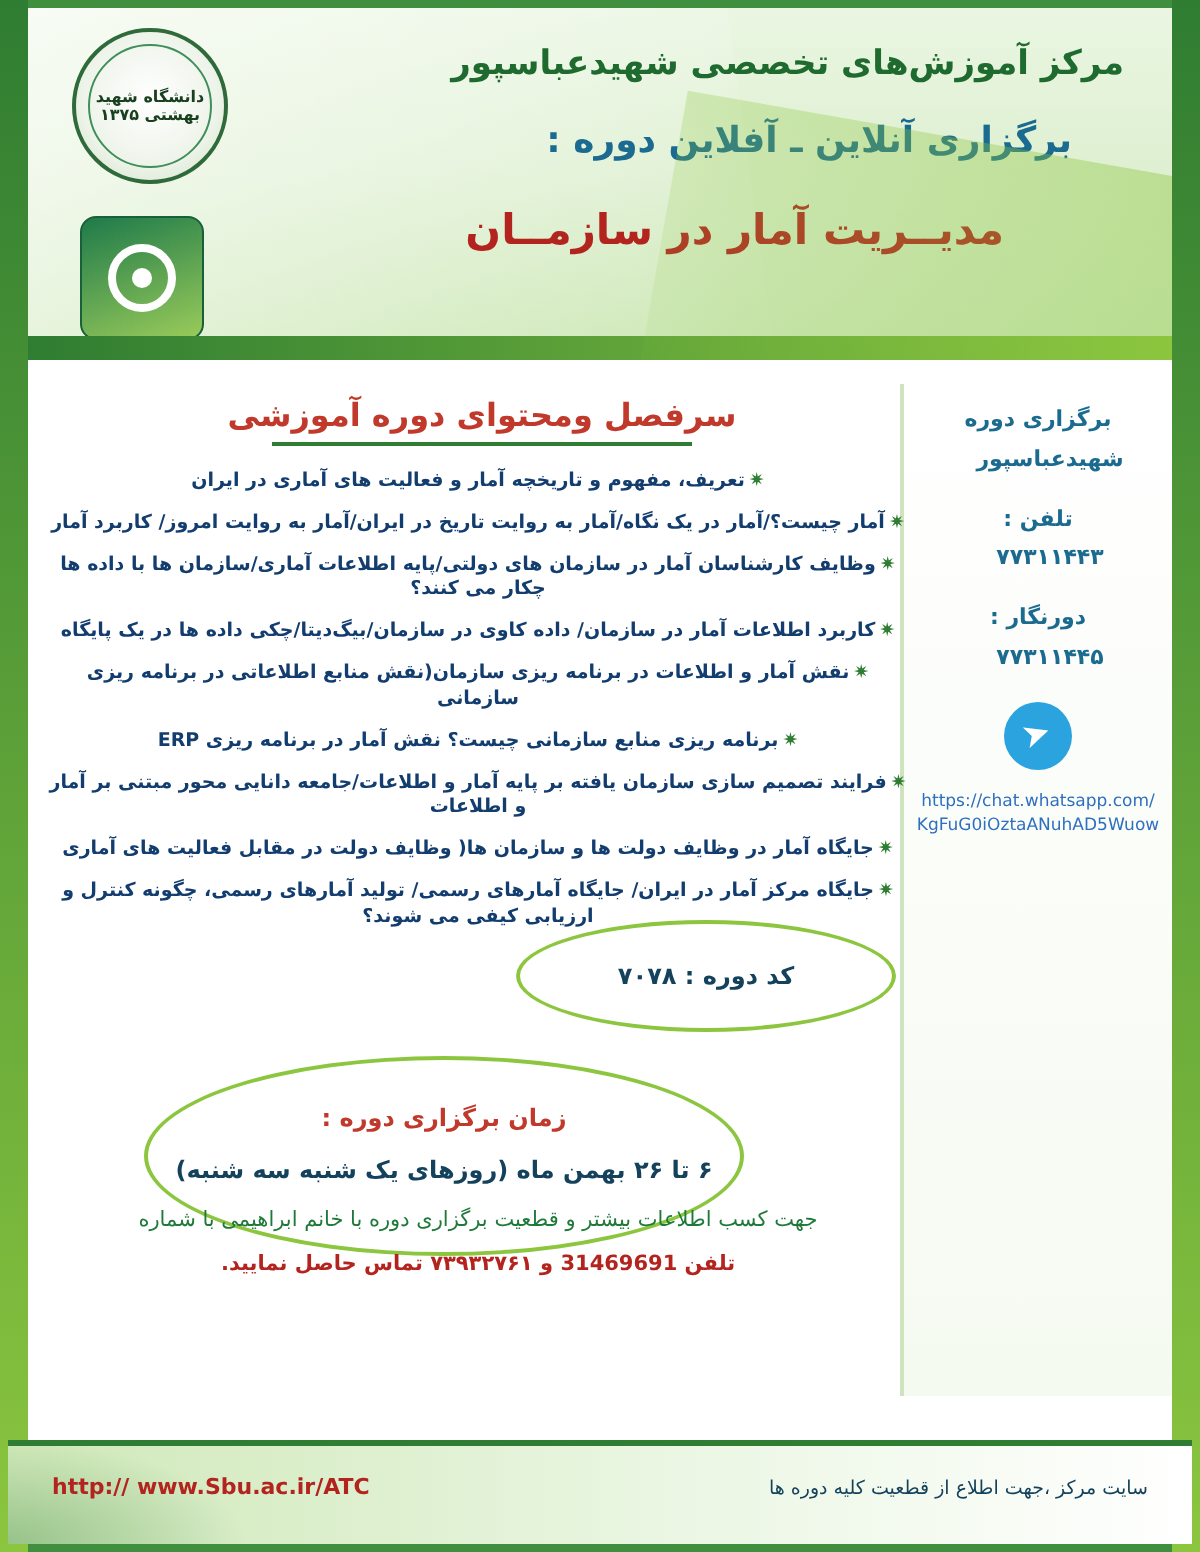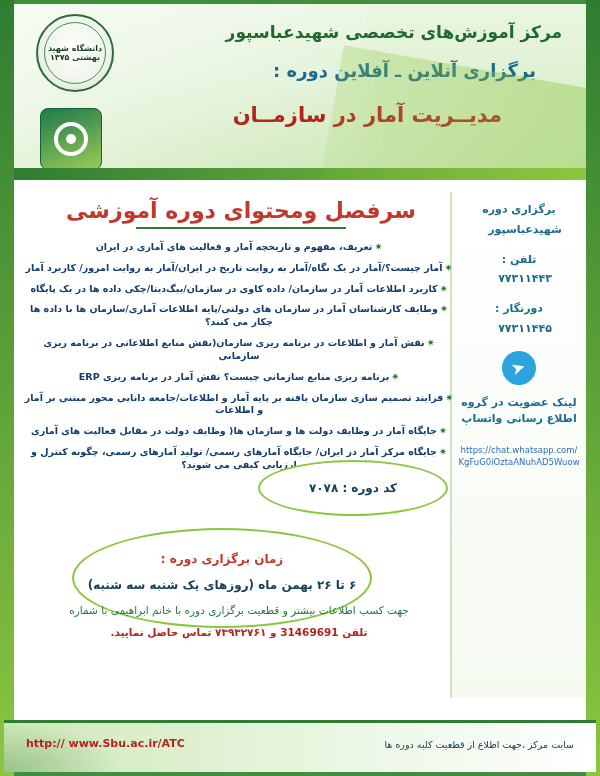--- a/index.html
+++ b/index.html
@@ -150,21 +150,21 @@
   }
 
   
   .main {
     position: absolute; left: 14px; right: 132px; top: 192px; bottom: 78px;
     direction: rtl;
   }
   .main-title {
     text-align: center;
     color: #c0392b;
-    font-size: 22px; font-weight: bold;
+    font-size: 16px; font-weight: bold;
     margin: 6px 0 4px 0;
   }
   .main-title-underline {
     width: 210px; height: 2px; background: #2f7d32;
     margin: 0 auto 12px auto;
   }
   .bullets {
     padding: 0 12px 0 8px;
   }
   .bullet {
@@ -267,35 +267,32 @@
       <div class="sb-label">تلفن :</div>
       <div class="sb-value">۷۷۳۱۱۴۴۳</div>
     </div>
     <div class="sb-block">
       <div class="sb-label">دورنگار :</div>
       <div class="sb-value">۷۷۳۱۱۴۴۵</div>
     </div>
 
     <div class="telegram"></div>
 
-    <div class="sb-block">
-      <div class="sb-label">لینک عضویت در گروه اطلاع رسانی واتساپ</div>
-    </div>
     <div class="sb-link">https://chat.whatsapp.com/KgFuG0iOztaANuhAD5Wuow</div>
   </div>
 
   <div class="main">
     <div class="main-title">سرفصل ومحتوای دوره آموزشی</div>
     <div class="main-title-underline"></div>
 
     <div class="bullets">
       <div class="bullet"><span class="star">✷</span><span>تعریف، مفهوم و تاریخچه آمار و فعالیت های آماری در ایران</span></div>
       <div class="bullet"><span class="star">✷</span><span>آمار چیست؟/آمار در یک نگاه/آمار به روایت تاریخ در ایران/آمار به روایت امروز/ کاربرد آمار</span></div>
+      <div class="bullet"><span class="star">✷</span><span>وظایف کارشناسان آمار در سازمان های دولتی/پایه اطلاعات آماری/سازمان ها با داده ها چکار می کنند؟</span></div>
       <div class="bullet"><span class="star">✷</span><span>کاربرد اطلاعات آمار در سازمان/ داده کاوی در سازمان/بیگ‌دیتا/چکی داده ها در یک پایگاه</span></div>
-      <div class="bullet"><span class="star">✷</span><span>وظایف کارشناسان آمار در سازمان های دولتی/پایه اطلاعات آماری/سازمان ها با داده ها چکار می کنند؟</span></div>
       <div class="bullet"><span class="star">✷</span><span>نقش آمار و اطلاعات در برنامه ریزی سازمان(نقش منابع اطلاعاتی در برنامه ریزی سازمانی</span></div>
       <div class="bullet"><span class="star">✷</span><span>برنامه ریزی منابع سازمانی چیست؟ نقش آمار در برنامه ریزی ERP</span></div>
       <div class="bullet"><span class="star">✷</span><span>فرایند تصمیم سازی سازمان یافته بر پایه آمار و اطلاعات/جامعه دانایی محور مبتنی بر آمار و اطلاعات</span></div>
       <div class="bullet"><span class="star">✷</span><span>جایگاه آمار در وظایف دولت ها و سازمان ها( وظایف دولت در مقابل فعالیت های آماری</span></div>
       <div class="bullet"><span class="star">✷</span><span>جایگاه مرکز آمار در ایران/ جایگاه آمارهای رسمی/ تولید آمارهای رسمی، چگونه کنترل و ارزیابی کیفی می شوند؟</span></div>
     </div>
 
     <div class="bubble-code">کد دوره : ۷۰۷۸</div>
 
     <div class="bubble-date">

